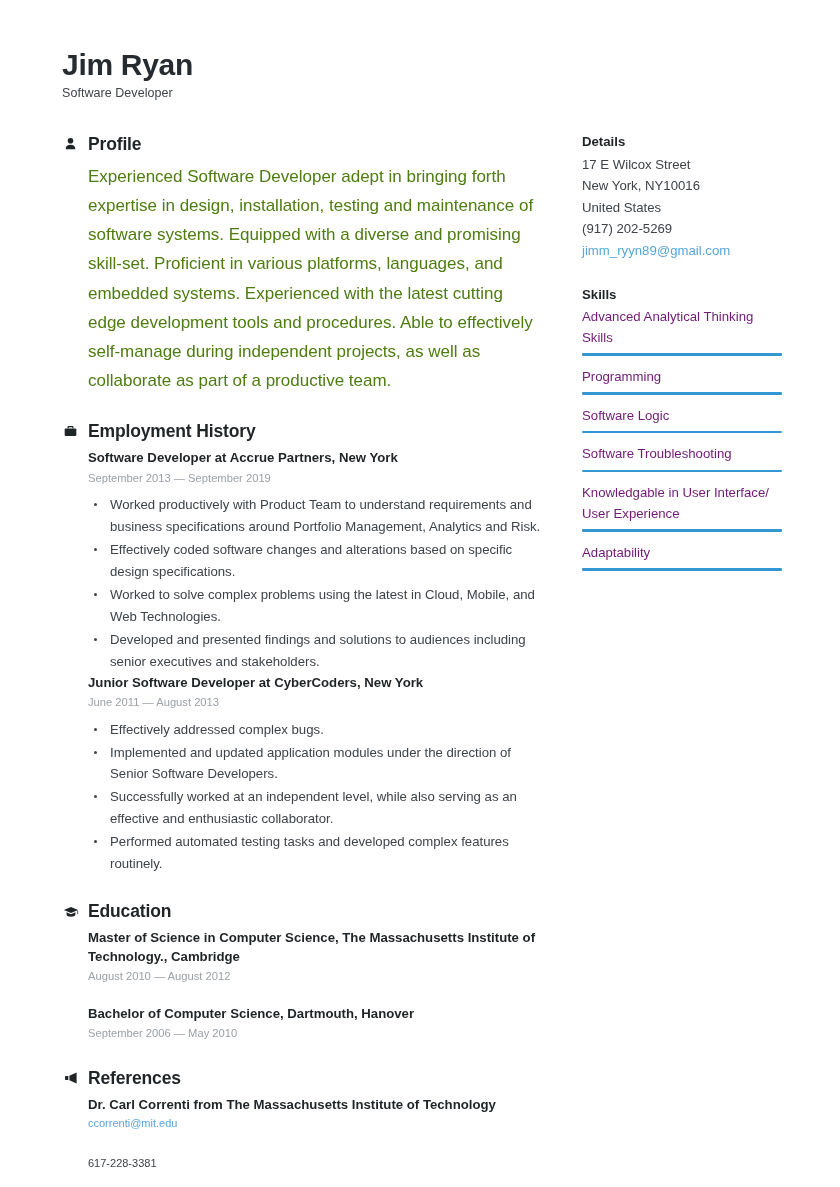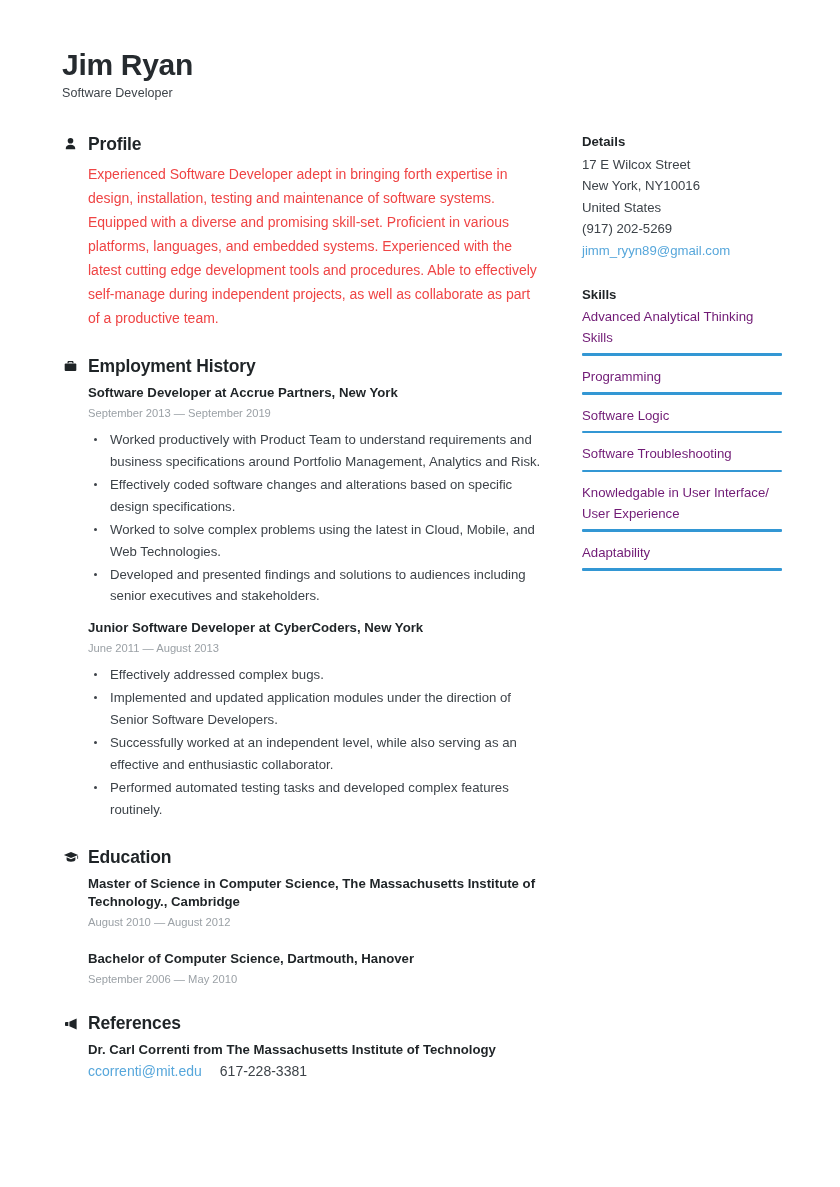--- a/index.html
+++ b/index.html
@@ -72,27 +72,27 @@
     font-size: 17.5px;
     font-weight: bold;
     color: #1f2427;
     letter-spacing: -0.15px;
   }
 
   
   .sec-body { padding-left: 26px; }
 
   .profile-text {
-    font-size: 14px;
+    font-size: 17px;
     line-height: 1.72;
-    color: #ef4444;
-  }
-
-  
-  .entry { margin-bottom: 12px; }
+    color: #4d7c0f;
+  }
+
+  
+  .entry { margin-bottom: 1px; }
   .entry:last-child { margin-bottom: 0; }
 
   .entry-title {
     font-size: 13.2px;
     font-weight: bold;
     color: #1f2427;
     line-height: 1.42;
   }
 
   .entry-date {
@@ -130,24 +130,25 @@
   
   .edu-entry { margin-bottom: 20px; }
   .edu-entry:last-child { margin-bottom: 16px; }
 
   
   .ref-entry { margin-bottom: 18px; }
   .ref-entry:last-child { margin-bottom: 0; }
 
   .ref-contact {
     margin-top: 3px;
-    font-size: 14px;
+    font-size: 11px;
     display: flex;
     align-items: baseline;
-    gap: 18px;
+    gap: 28px;
+    flex-direction: column;
   }
 
   .ref-email { color: #57a7db; }
   .ref-phone { color: #3d4349; }
 
   
   .side-block { margin-bottom: 26px; }
 
   .side-title {
     font-size: 13.2px;

